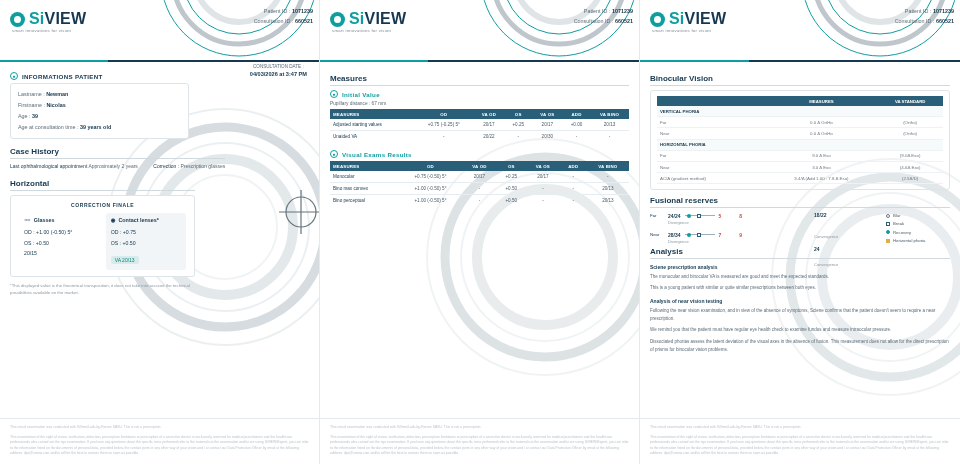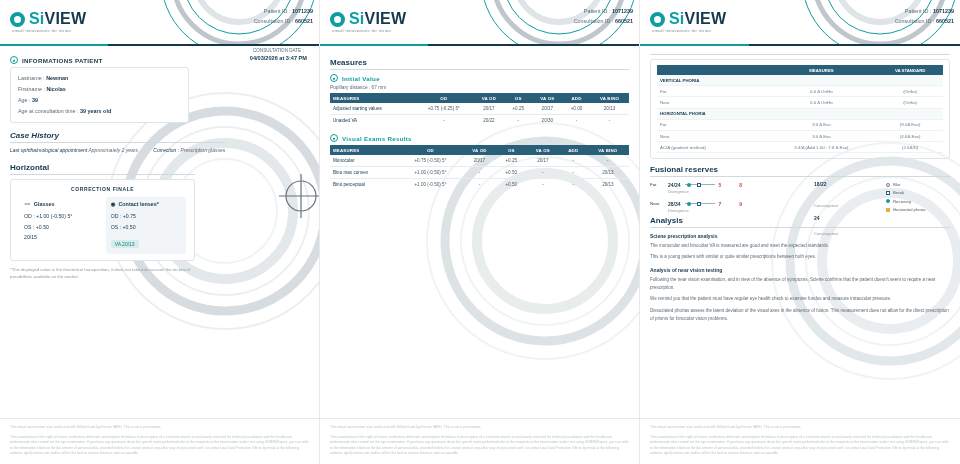--- a/index.html
+++ b/index.html
@@ -19,21 +19,21 @@
     width: 320px; height: 464px;
     background: #ffffff;
     overflow: hidden;
     border-right: 1px solid #e8e8e8;
   }
   .sheet:last-child { border-right: none; }
 
   
   .hdr {
     position: relative;
-    height: 46px;
+    height: 62px;
     background: #ffffff;
     overflow: hidden;
   }
   .hdr-arcs {
     position: absolute; top: -40px; right: -10px;
     width: 240px; height: 110px;
     pointer-events: none;
   }
   .logo {
     position: absolute; left: 10px; top: 10px;
@@ -275,21 +275,21 @@
           <span>INFORMATIONS PATIENT</span>
         </div>
         <div class="card">
           <div class="kv"><span>Lastname :</span> <b>Newman</b></div>
           <div class="kv"><span>Firstname :</span> <b>Nicolas</b></div>
           <div class="kv"><span>Age :</span> <b>39</b></div>
           <div class="kv"><span>Age at consultation time :</span> <b>39 years old</b></div>
         </div>
       </div>
 
-      <div class="content" style="width:72%; margin-top:8px;font-style:italic;">
+      <div class="content" style="width:72%; margin-top:8px;">
         <div class="big-sec">Case History</div>
         <div class="rule"></div>
         <div class="hist-line">
           <span><span class="lbl">Last ophthalmological appointment</span> <span>Approximately 2 years</span></span>
           <span><span class="lbl">Correction :</span> <span>Prescription glasses</span></span>
         </div>
       </div>
 
       <div class="content" style="width:62%; margin-top:10px;">
         <div class="big-sec">Horizontal</div>
@@ -487,20 +487,21 @@
       <svg class="watermark" viewBox="0 0 250 250" style="top:90px; right:-60px;">
         <g fill="none">
           <circle cx="120" cy="125" r="118" stroke="#eef1f2" stroke-width="2"></circle>
           <circle cx="120" cy="125" r="100" stroke="#dde3e6" stroke-width="9"></circle>
           <circle cx="120" cy="125" r="84" stroke="#eef1f2" stroke-width="2"></circle>
           <circle cx="120" cy="125" r="68" stroke="#e6ebed" stroke-width="10"></circle>
         </g>
       </svg>
 
       <div class="content">
+        <div class="big-sec">Binocular Vision</div>
         <div class="rule"></div>
 
         <div class="bv-card">
           <table class="bv">
             <thead>
               <tr>
                 <th style="width:38%;"></th>
                 <th class="c">MEASURES</th>
                 <th class="c">VA STANDARD</th>
               </tr>

